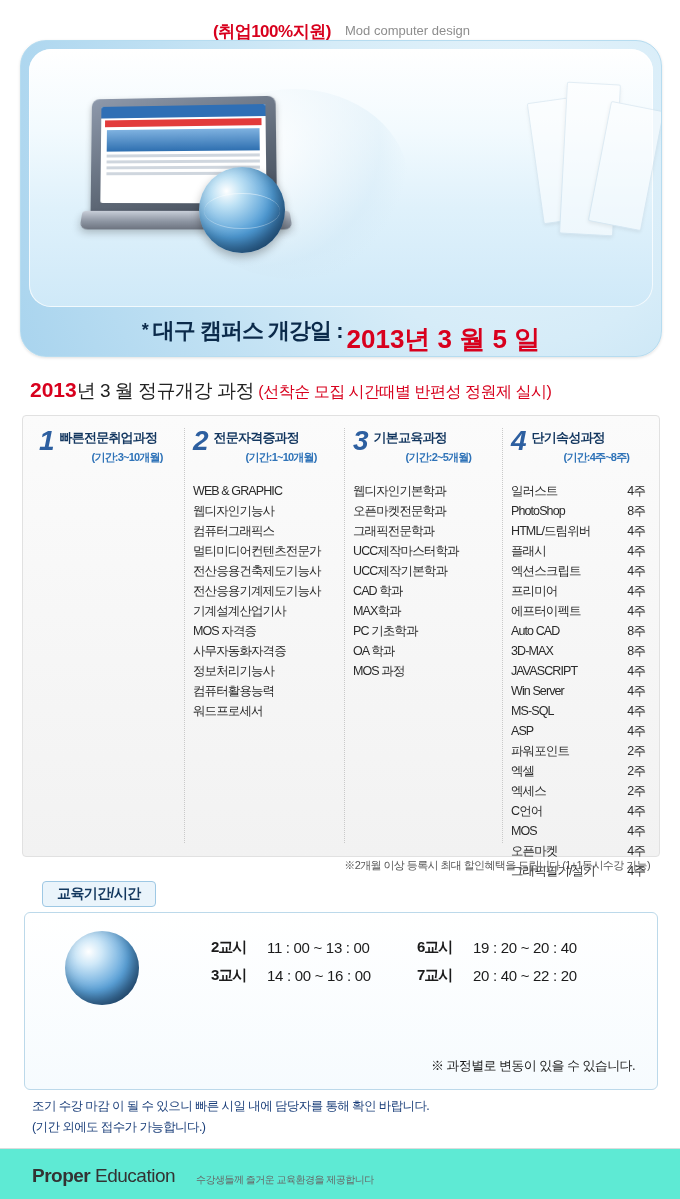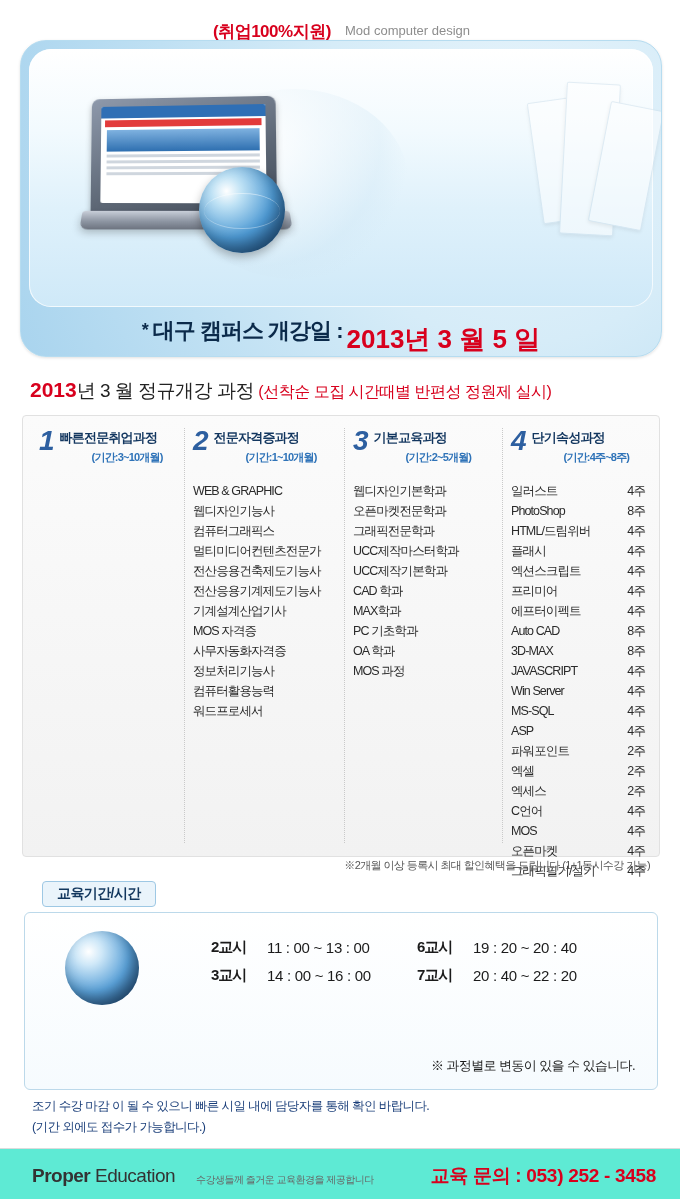--- a/index.html
+++ b/index.html
@@ -435,16 +435,15 @@
   </div>
 
   <div class="note1">조기 수강 마감 이 될 수 있으니 빠른 시일 내에 담당자를 통해 확인 바랍니다.</div>
   <div class="note2">(기간 외에도 접수가 가능합니다.)</div>
 
   <div class="footer">
     <div class="brand">
       <b>Proper</b><span> Education</span>
     </div>
     <div class="brand-sub">수강생들께 즐거운 교육환경을 제공합니다</div>
-    <div class="contact">교육 문의 : 053) 252 - 3458</div>
   </div>
 
 </div>
 
 </body></html>

